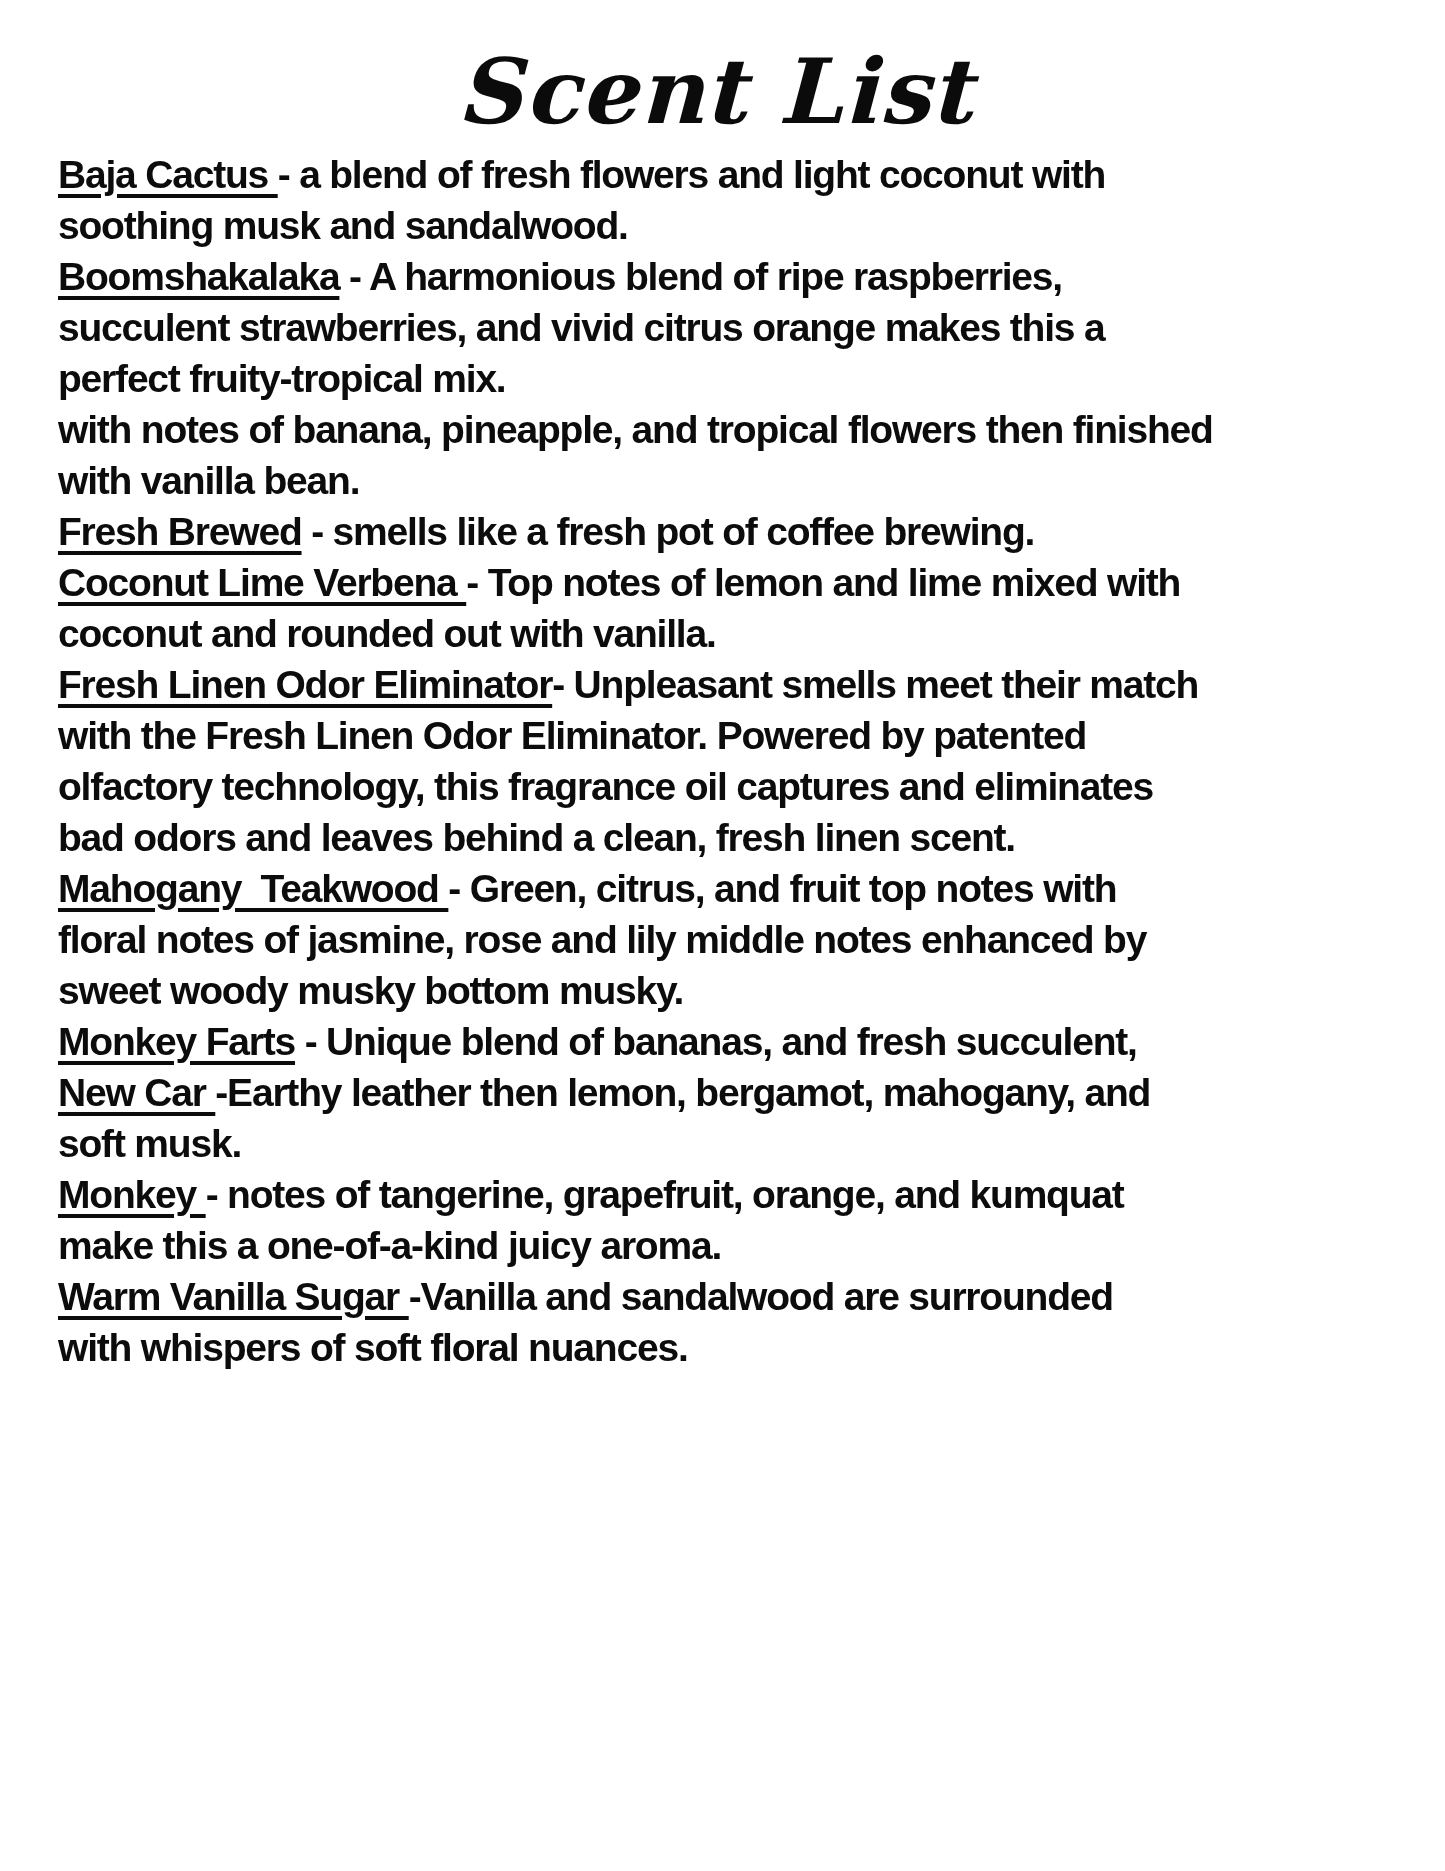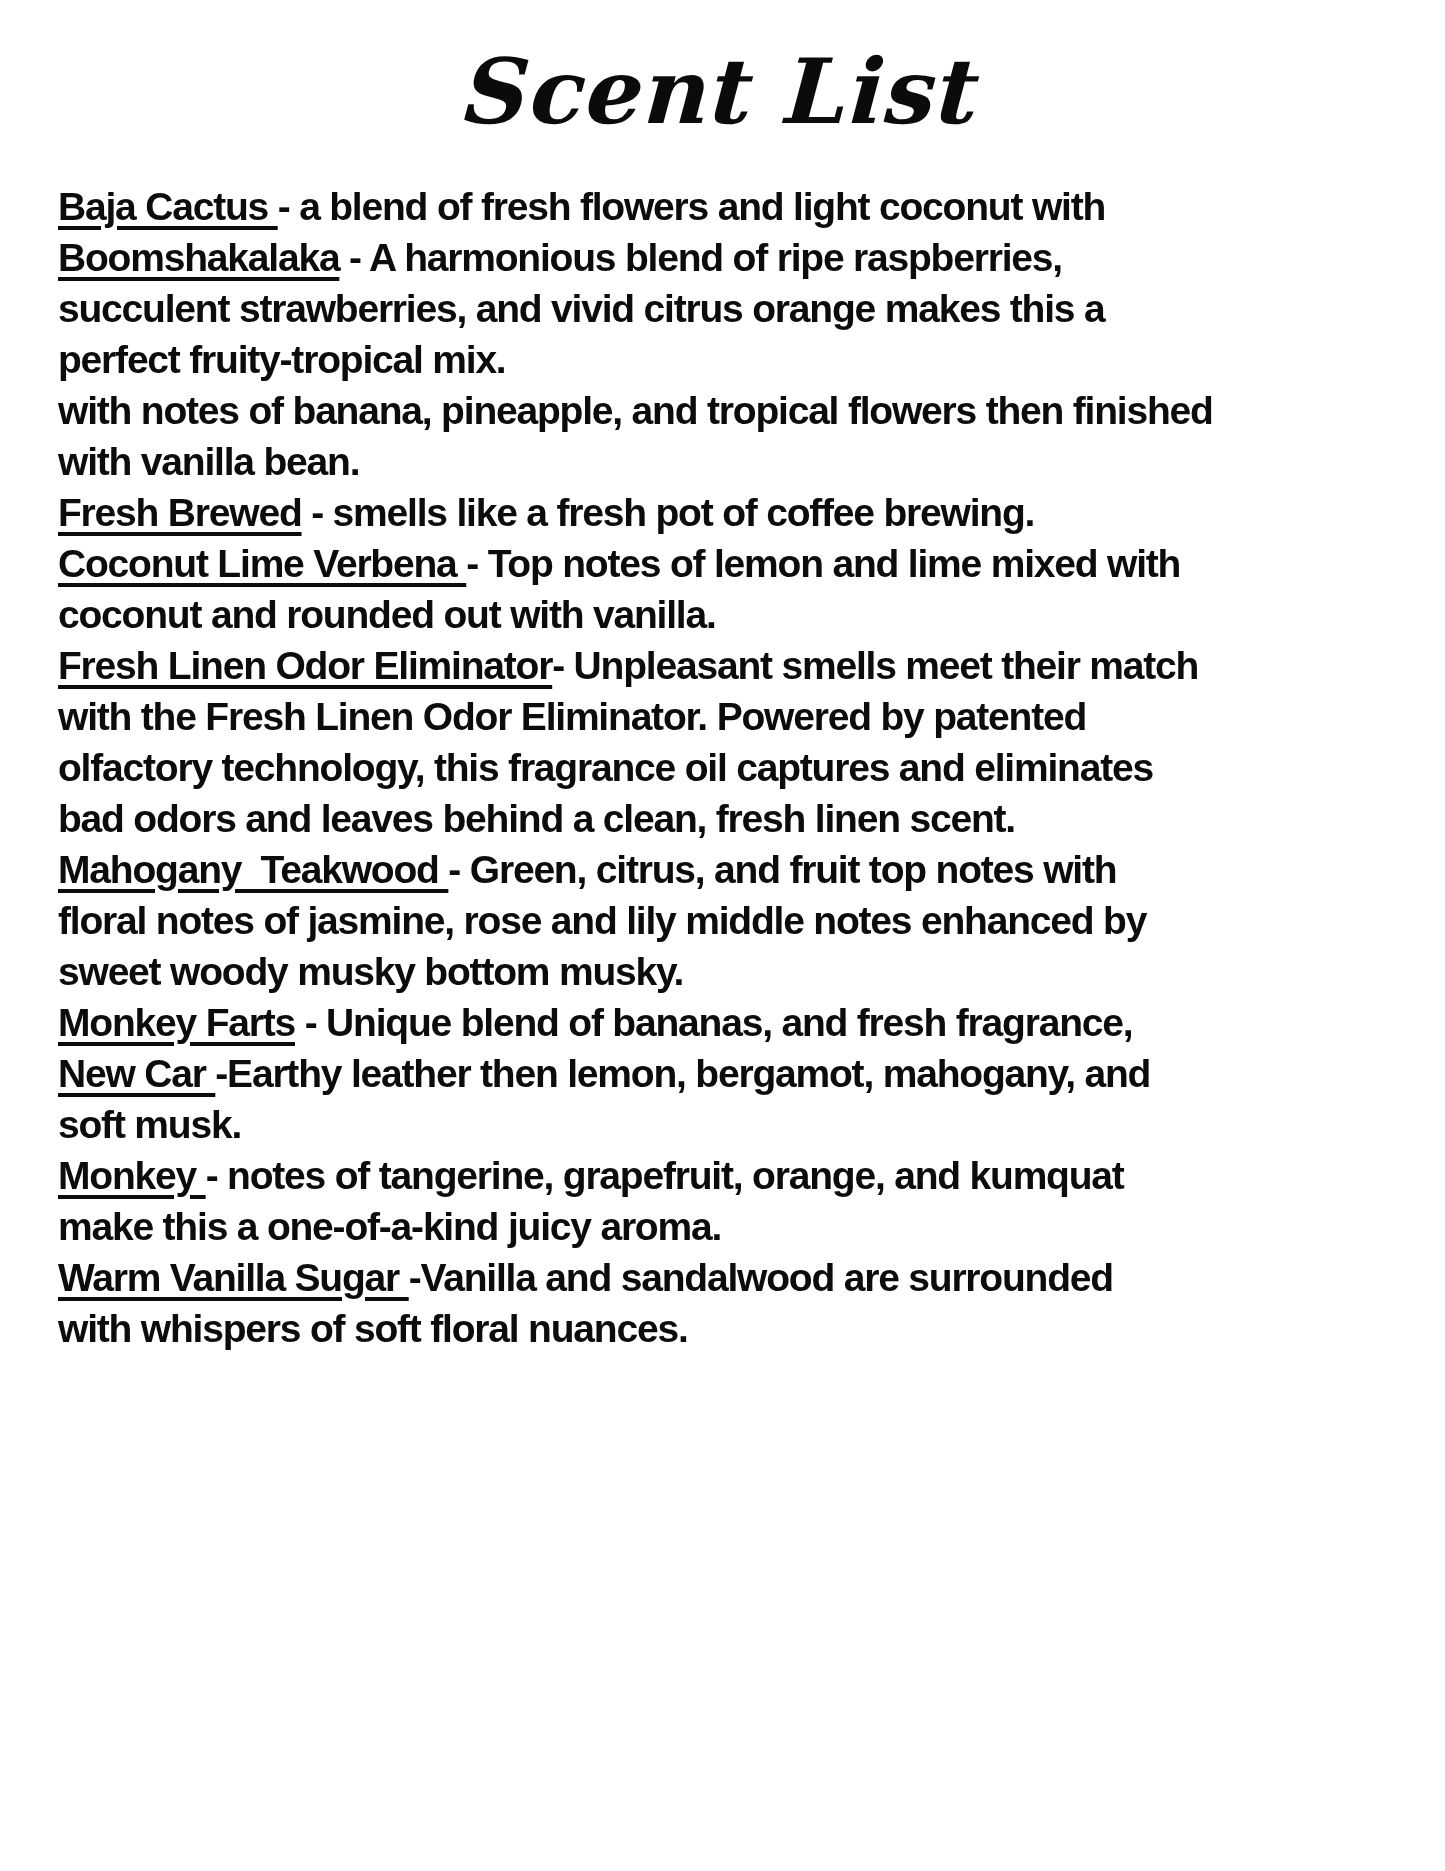--- a/index.html
+++ b/index.html
@@ -26,21 +26,21 @@
     font-family: "DejaVu Serif", serif;
     font-style: italic;
     font-weight: 700;
     font-size: 90px;
     line-height: 1.05;
     letter-spacing: 1px;
     color: #0b0b0b;
     transform: skewX(-4deg);
   }
   .scent-list {
-    margin: 42px 0 0 58px;
+    margin: 10px 0 0 58px;
   }
   .line {
     white-space: pre;
     font-weight: 700;
     font-size: 39px;
     line-height: 51px;
     letter-spacing: -1.2px;
     color: #0c0c0c;
   }
   .uname {
@@ -51,20 +51,21 @@
 </style>
 </head>
 <body>
 
 <div class="page">
   <div class="title">Scent List</div>
 
   <div class="scent-list" id="scent-list">
       <div class="entry">
         <div class="line"><span class="uname">Baja Cactus </span><span class="desc">- a blend of fresh flowers and light coconut with</span></div>
+        <div class="line"><span class="desc">soothing musk and sandalwood.</span></div>
       </div>
       <div class="entry">
         <div class="line"><span class="uname">Boomshakalaka</span><span class="desc"> - A harmonious blend of ripe raspberries,</span></div>
         <div class="line"><span class="desc">succulent strawberries, and vivid citrus orange makes this a</span></div>
         <div class="line"><span class="desc">perfect fruity-tropical mix.</span></div>
       </div>
       <div class="entry">
         <div class="line"><span class="desc">with notes of banana, pineapple, and tropical flowers then finished</span></div>
         <div class="line"><span class="desc">with vanilla bean.</span></div>
       </div>
@@ -80,21 +81,21 @@
         <div class="line"><span class="desc">with the Fresh Linen Odor Eliminator. Powered by patented</span></div>
         <div class="line"><span class="desc">olfactory technology, this fragrance oil captures and eliminates</span></div>
         <div class="line"><span class="desc">bad odors and leaves behind a clean, fresh linen scent.</span></div>
       </div>
       <div class="entry">
         <div class="line"><span class="uname">Mahogany  Teakwood </span><span class="desc">- Green, citrus, and fruit top notes with</span></div>
         <div class="line"><span class="desc">floral notes of jasmine, rose and lily middle notes enhanced by</span></div>
         <div class="line"><span class="desc">sweet woody musky bottom musky.</span></div>
       </div>
       <div class="entry">
-        <div class="line"><span class="uname">Monkey Farts</span><span class="desc"> - Unique blend of bananas, and fresh fragrance,</span></div>
+        <div class="line"><span class="uname">Monkey Farts</span><span class="desc"> - Unique blend of bananas, and fresh succulent,</span></div>
       </div>
       <div class="entry">
         <div class="line"><span class="uname">New Car </span><span class="desc">-Earthy leather then lemon, bergamot, mahogany, and</span></div>
         <div class="line"><span class="desc">soft musk.</span></div>
       </div>
       <div class="entry">
         <div class="line"><span class="uname">Monkey </span><span class="desc">- notes of tangerine, grapefruit, orange, and kumquat</span></div>
         <div class="line"><span class="desc">make this a one-of-a-kind juicy aroma.</span></div>
       </div>
       <div class="entry">

